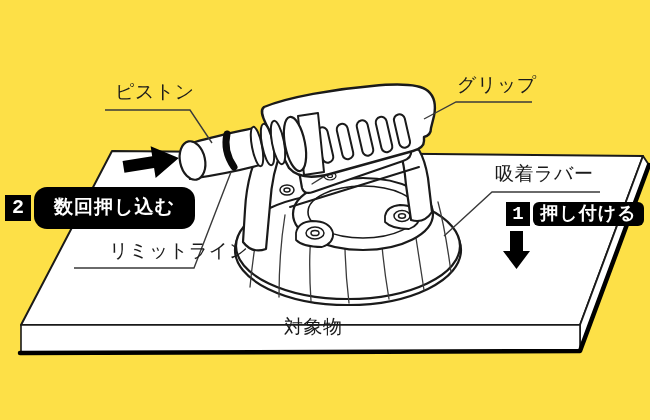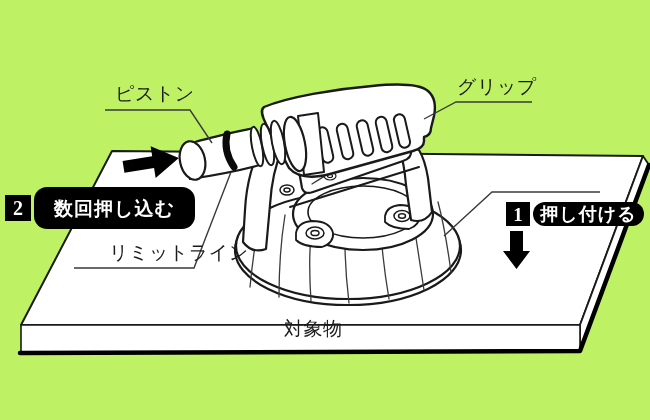--- a/index.html
+++ b/index.html
@@ -1,37 +1,37 @@
 <!DOCTYPE html>
 <html><head>
 <meta charset="utf-8">
 <style>
   html,body{margin:0;padding:0;background:#fff;}
   .canvas{
-    position:relative;width:650px;height:420px;background:#bef264;overflow:hidden;
-    font-family:Liberation Serif, serif;
+    position:relative;width:650px;height:420px;background:#fde047;overflow:hidden;
+    font-family:Liberation Mono, monospace;
   }
   .canvas svg{position:absolute;left:0;top:0;}
   .lbl{
     position:absolute;color:#1a1a1a;font-size:19px;letter-spacing:.5px;
     white-space:nowrap;line-height:1;
   }
   .step{position:absolute;display:flex;align-items:center;gap:3px;}
   .step-num{
     background:#000;color:#fff;font-weight:bold;display:flex;align-items:center;
     justify-content:center;line-height:1;flex:0 0 auto;
   }
   .step-pill{
     background:#000;color:#fff;font-weight:bold;display:flex;align-items:center;
     justify-content:center;line-height:1;box-sizing:border-box;white-space:nowrap;
   }
   .step-2 .step-num{width:26px;height:26px;font-size:20px;}
   .step-2 .step-pill{height:42px;border-radius:13px;width:161px;font-size:19px;letter-spacing:1px;}
   .step-1 .step-num{width:24px;height:24px;font-size:19px;}
-  .step-1 .step-pill{height:24px;border-radius:12px;width:111px;font-size:18px;letter-spacing:1px;}
+  .step-1 .step-pill{height:24px;border-radius:6px;width:111px;font-size:18px;letter-spacing:1px;}
 </style>
 </head>
 <body>
 
 <div class="canvas">
 
   <svg width="650" height="420" viewBox="0 0 650 420">
 
     <g stroke="#1a1a1a" fill="#ffffff" stroke-linejoin="round">
       <path stroke-width="2" d="M112,151 L643,156 L580,325 L21,325 Z"></path>
@@ -124,20 +124,21 @@
     <g fill="#000">
       <polygon points="0,10 30,10 30,0 56,16 30,32 30,22 0,22" transform="translate(121,151) rotate(-9)"></polygon>
     </g>
     <g fill="#000">
       <polygon points="0,0 13,0 13,20 20,20 6.5,38 -7,20 0,20" transform="translate(510,231)"></polygon>
     </g>
   </svg>
 
   <div class="lbl" style="left:115px;top:84px;">ピストン</div>
   <div class="lbl" style="left:457px;top:77px;text-align:center;">グリップ</div>
+  <div class="lbl" style="left:495px;top:166px;">吸着ラバー</div>
   <div class="lbl" style="left:79px;top:243px;margin-left:30px;">リミットライン</div>
   <div class="lbl" style="left:284px;top:319px;">対象物</div>
 
   <div class="step step-2" style="left:5px;top:187px;">
     <span class="step-num">2</span>
     <span class="step-pill">数回押し込む</span>
   </div>
   <div class="step step-1" style="left:506px;top:202px;">
     <span class="step-num">1</span>
     <span class="step-pill">押し付ける</span>

